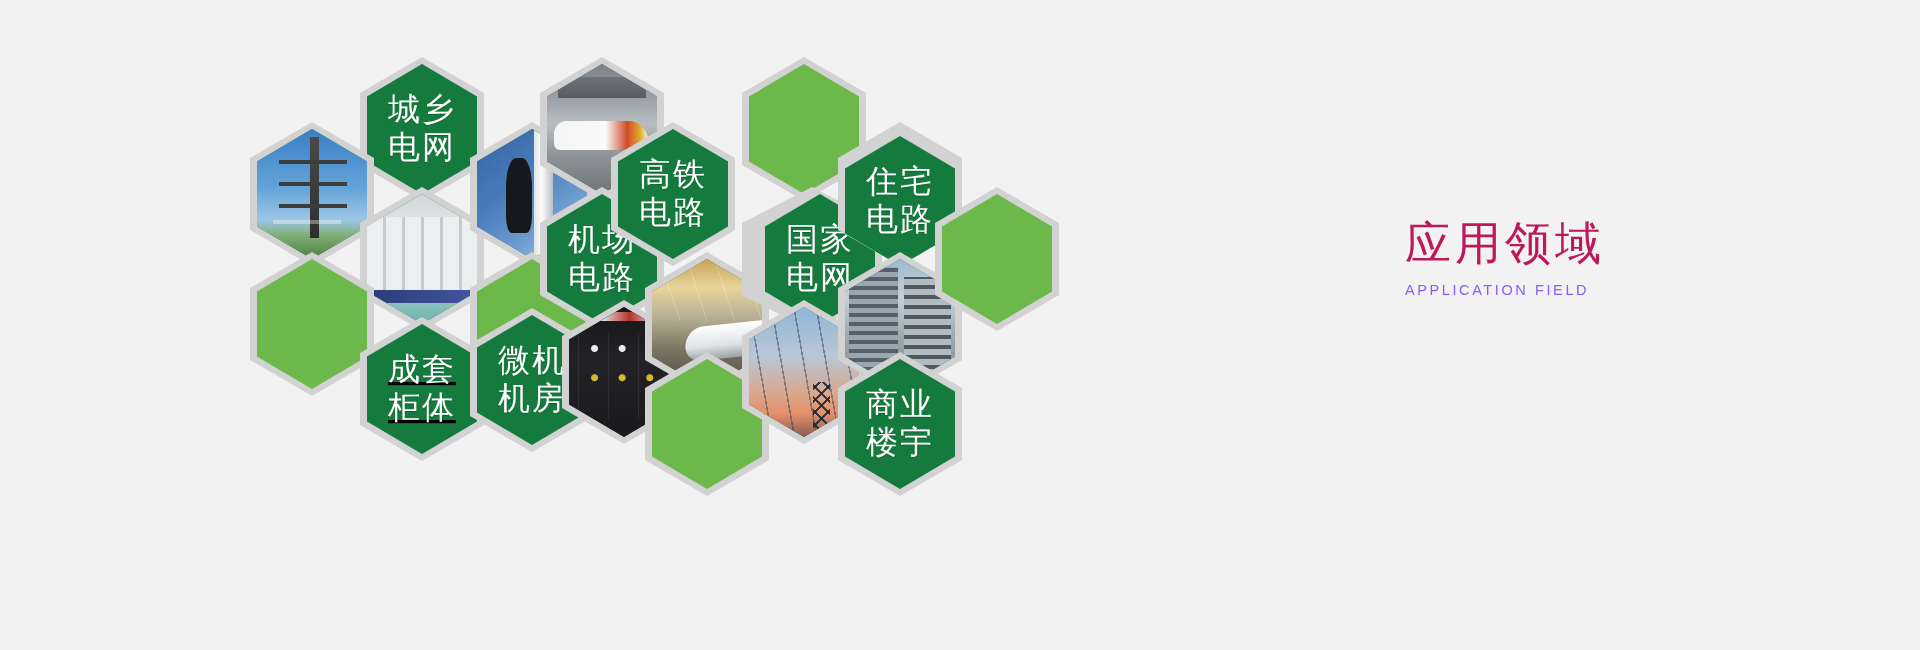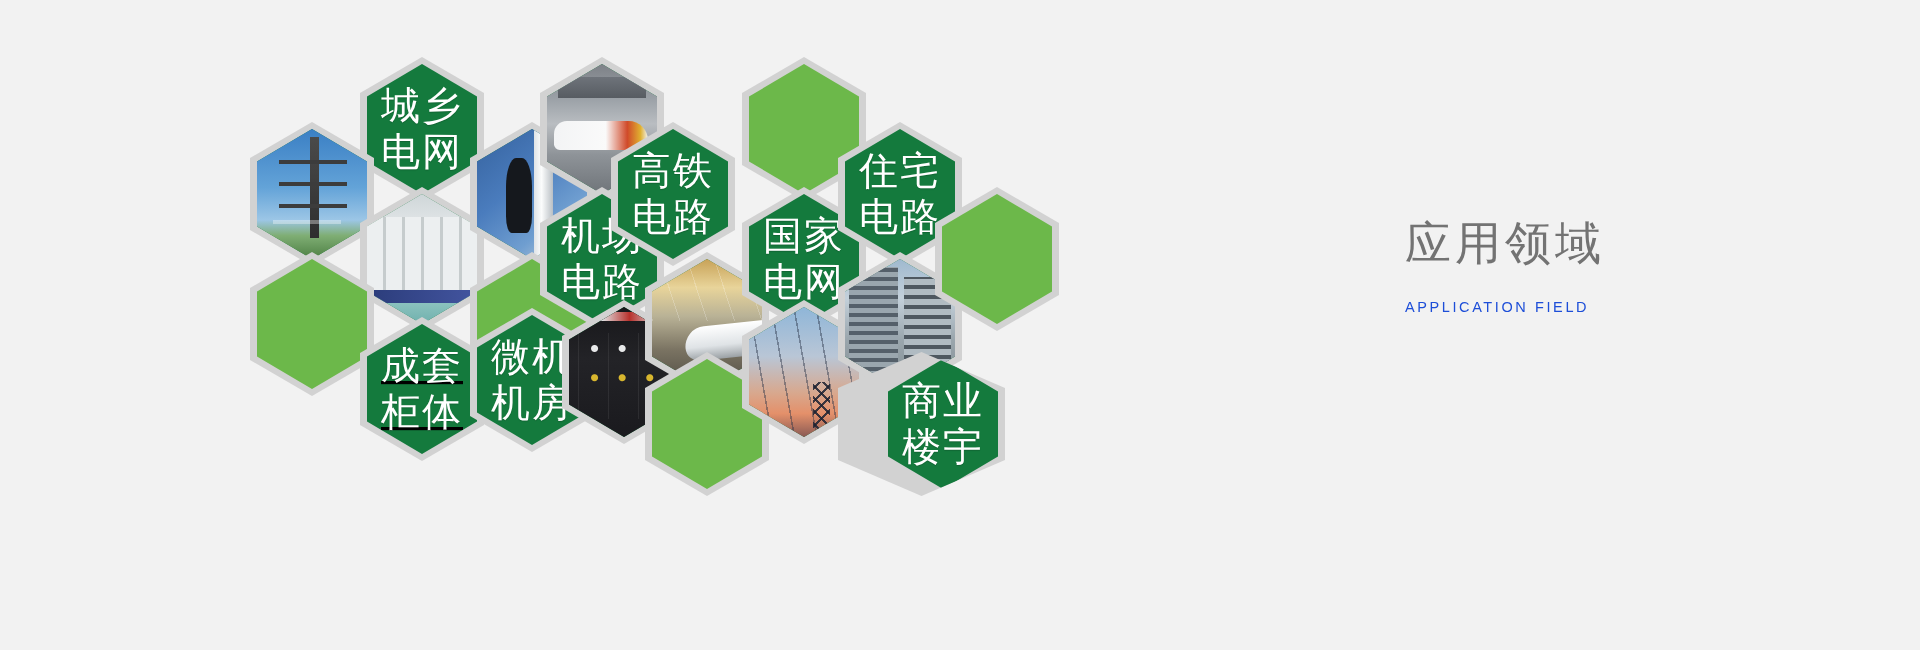--- a/index.html
+++ b/index.html
@@ -27,21 +27,21 @@
     -webkit-clip-path:polygon(50% 0%,100% 25%,100% 75%,50% 100%,0% 75%,0% 25%);
     display:flex;align-items:center;justify-content:center;
     overflow:hidden;position:relative;
     background:#6cb84a;
   }
   .hex.dark .inner{background:#147a3d;}
   .hex.light .inner{background:#6cb84a;}
 
   .hexlabel{
     color:#ffffff;
-    font-size:39px;
+    font-size:32px;
     line-height:1.18;
     letter-spacing:2px;
     text-align:center;
     font-family:"DejaVu Sans","Liberation Sans",sans-serif;
     white-space:pre-line;
     position:relative;z-index:3;
     text-shadow:0 1px 1px rgba(0,0,0,.18);
   }
 
   
@@ -165,26 +165,26 @@
   .ph-building::after{
     content:"";position:absolute;right:4%;top:14%;width:42%;height:86%;
     background:
       repeating-linear-gradient(0deg,#4e5860 0 4px,#b0bbc2 4px 10px),
       #76818a;
   }
 
   
   #heading{position:absolute;left:1405px;top:218px;width:420px;}
   #heading .zh{
-    font-size:46px;color:#737373;letter-spacing:4px;line-height:1.1;
+    font-size:46px;color:#be185d;letter-spacing:4px;line-height:1.1;
     font-family:"DejaVu Sans","Liberation Sans",sans-serif;
   }
   #heading .en{
-    margin-top:30px;
-    font-size:14.5px;color:#1d4ed8;letter-spacing:2.6px;
+    margin-top:13px;
+    font-size:14.5px;color:#8b5cf6;letter-spacing:2.6px;
     font-family:"Liberation Sans",sans-serif;
   }
 </style>
 </head>
 <body>
 
 <div id="stage">
   <div id="honeycomb">
       <div class="hex dark" style="--w: 124px; --h: 144px; left: 360px; top: 57px;">
         <div class="inner">
@@ -251,43 +251,43 @@
         <div class="inner">
           <div class="ph ph-train"></div>
         </div>
       </div>
       <div class="hex light" style="--w: 124px; --h: 144px; left: 645px; top: 352px;">
         <div class="inner"></div>
       </div>
       <div class="hex light" style="--w: 124px; --h: 144px; left: 742px; top: 57px;">
         <div class="inner"></div>
       </div>
-      <div class="hex dark" style="--w: 124px; --h: 144px; left: 742px; top: 187px;">
+      <div class="hex dark" style="--w: 124px; --h: 144px; left: 742px; top: 187px; padding-left: 16px;">
         <div class="inner">
           <div class="hexlabel">国家
 电网</div>
         </div>
       </div>
       <div class="hex dark" style="--w: 124px; --h: 144px; left: 742px; top: 300px;">
         <div class="inner">
           <div class="ph ph-tower"></div>
         </div>
       </div>
-      <div class="hex dark" style="--w: 124px; --h: 144px; left: 838px; top: 122px;">
+      <div class="hex dark" style="--w: 124px; --h: 144px; left: 838px; top: 122px; align-items: flex-end;">
         <div class="inner">
           <div class="hexlabel">住宅
 电路</div>
         </div>
       </div>
       <div class="hex dark" style="--w: 124px; --h: 144px; left: 838px; top: 252px;">
         <div class="inner">
           <div class="ph ph-building"></div>
         </div>
       </div>
-      <div class="hex dark" style="--w: 124px; --h: 144px; left: 838px; top: 352px; padding-left: 43px;">
+      <div class="hex dark" style="--w: 124px; --h: 144px; left: 838px; top: 352px;">
         <div class="inner">
           <div class="hexlabel">商业
 楼宇</div>
         </div>
       </div>
       <div class="hex light" style="--w: 124px; --h: 144px; left: 935px; top: 187px;">
         <div class="inner"></div>
       </div>
     </div>
 

